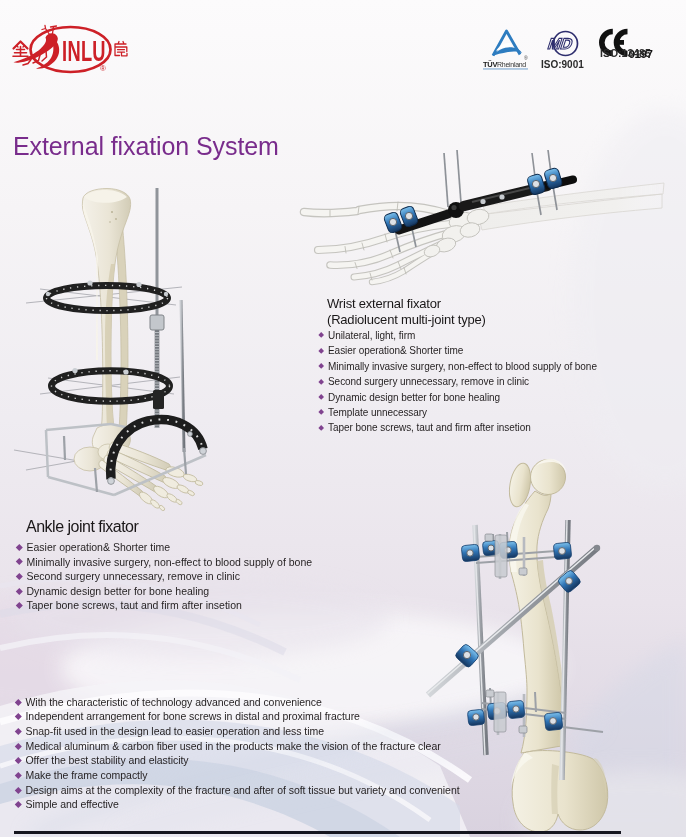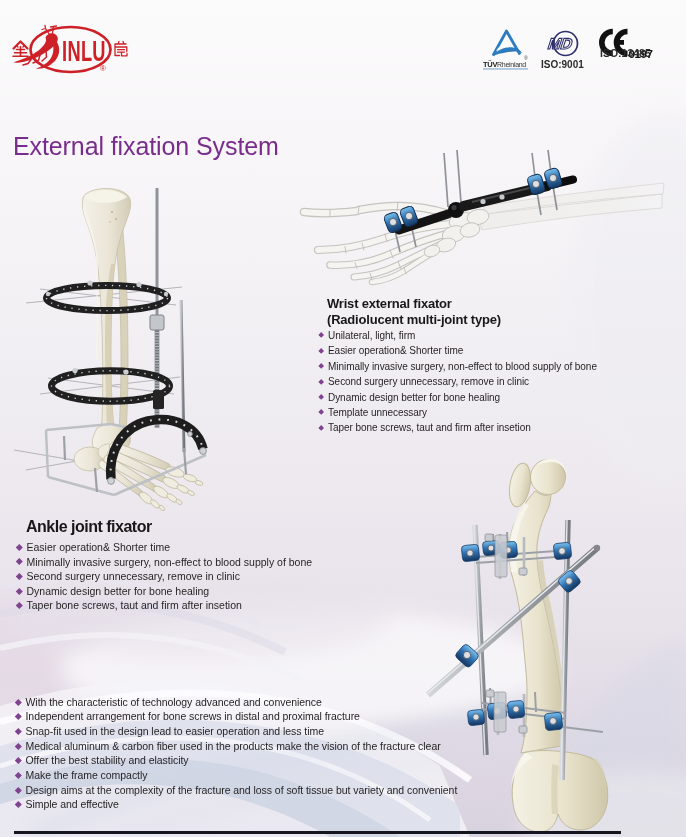--- a/index.html
+++ b/index.html
@@ -3,21 +3,21 @@
 <meta charset="utf-8">
 <style>
 html,body{margin:0;padding:0}
 body{width:686px;height:837px;position:relative;overflow:hidden;
   font-family:"Liberation Sans",sans-serif;background:#fff}
 #bg{position:absolute;left:0;top:0;width:686px;height:837px}
 .abs{position:absolute}
 #title{position:absolute;left:13px;top:132px;font-size:25px;font-weight:normal;
   color:#792c8c;letter-spacing:-0.1px;white-space:nowrap}
 .blk{position:absolute;color:#231f20}
-.blk h2{margin:0;font-weight:bold;color:#1a1718;white-space:nowrap}
+.blk h2{margin:0;font-weight:normal;color:#1a1718;white-space:nowrap}
 .blk ul{list-style:none;margin:0;padding:0}
 .blk li{position:relative;white-space:nowrap}
 .blk li:before{content:"";position:absolute;background:#80438f;
   transform:rotate(45deg)}
 
 #wblk{left:321px;top:296px}
 #wblk h2{font-size:13px;letter-spacing:-0.2px;line-height:16px;margin-left:6px}
 #wblk ul{margin-top:0px}
 #wblk li{font-size:10px;letter-spacing:-0.05px;line-height:15.4px;padding-left:7px}
 #wblk li:before{width:4.4px;height:4.4px;left:-2.2px;top:5.4px}
@@ -421,20 +421,20 @@
 </div>
 
 <div id="hblk" class="blk">
   <ul>
     <li>With the characteristic of technology advanced and convenience</li>
     <li>Independent arrangement for bone screws in distal and proximal fracture</li>
     <li>Snap-fit used in the design lead to easier operation and less time</li>
     <li>Medical aluminum &amp; carbon fiber used in the products make the vision of the fracture clear</li>
     <li>Offer the best stability and elasticity</li>
     <li>Make the frame compactly</li>
-    <li>Design aims at the complexity of the fracture and loss of soft tissue but variety and convenient</li>
+    <li>Design aims at the complexity of the fracture and after of soft tissue but variety and convenient</li>
     <li>Simple and effective</li>
   </ul>
 </div>
 
 <div id="botline"></div>
 <div class="iso" style="left:541px;top:59px;font-size:10px">ISO:9001</div>
 <div class="iso" style="left:600px;top:47px;font-size:10.5px">ISO:13485</div>
 
 </body></html>

